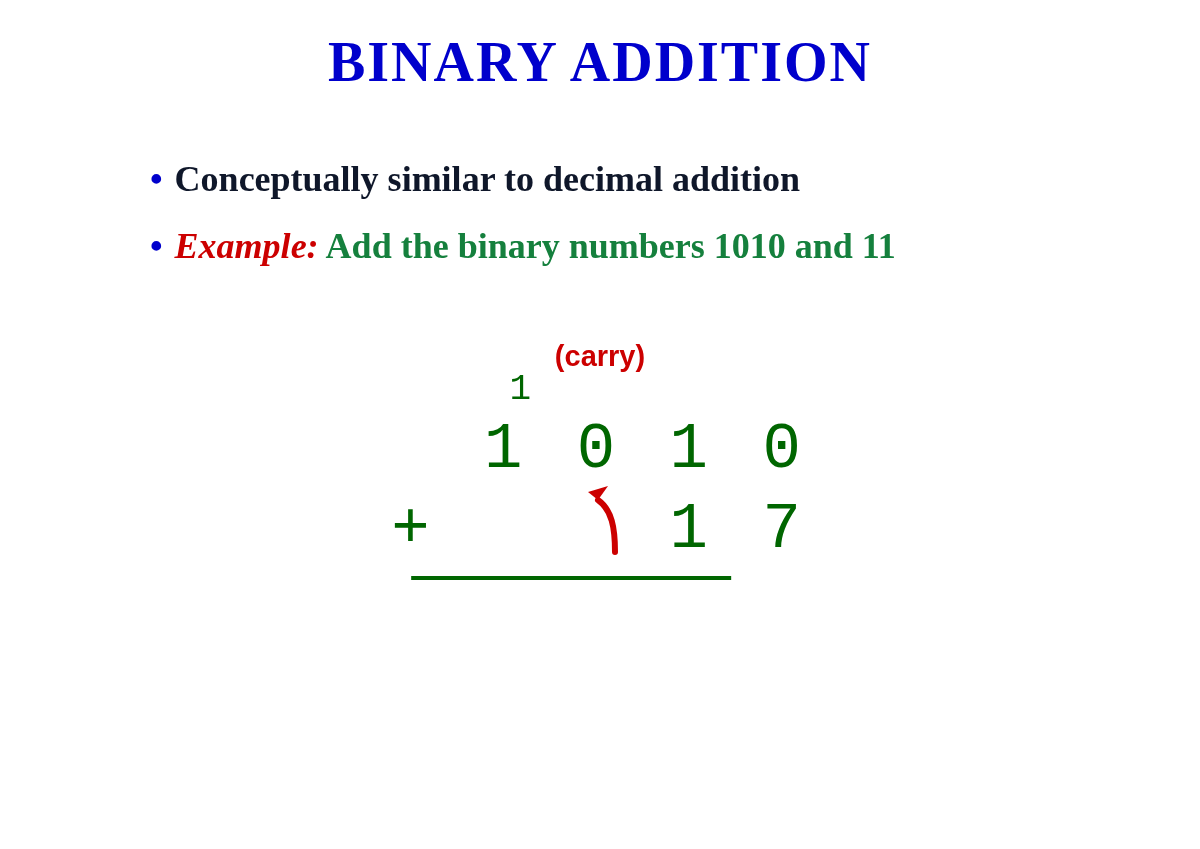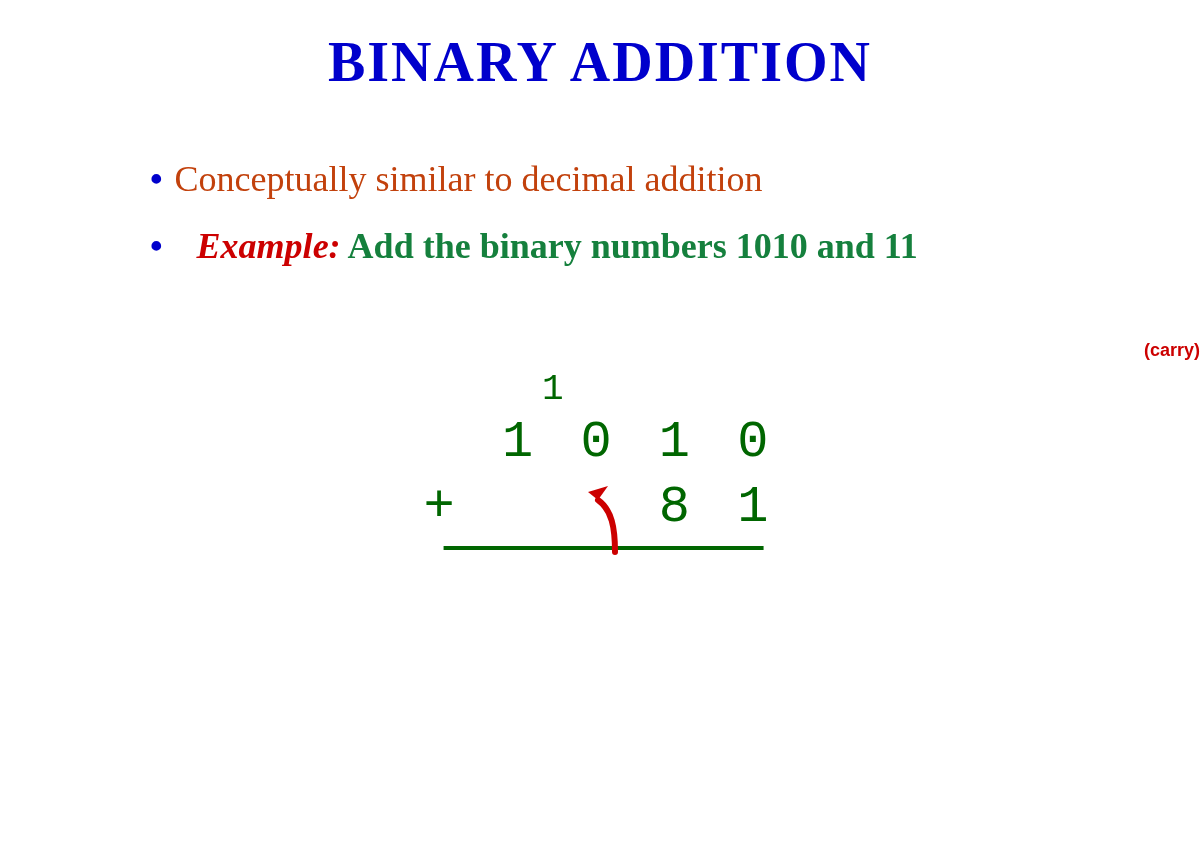--- a/index.html
+++ b/index.html
@@ -40,63 +40,62 @@
     font-size: 36px;
     line-height: 1.35;
   }
   .bullet-dot {
     color: #0000cc;
     font-size: 36px;
     margin-right: 12px;
     font-weight: bold;
   }
   .bullet1-text {
-    color: #c2410c;
-    font-weight: normal;
+    color: #0f172a;
+    font-weight: bold;
   }
   .bullet2-label {
     color: #cc0000;
     font-weight: bold;
     font-style: italic;
-    margin-left: 22px;
   }
   .bullet2-rest {
     color: #15803d;
     font-weight: bold;
   }
 
   
   .work {
     position: absolute;
     top: 340px;
     left: 0;
     width: 1200px;
   }
   .carry-label {
     position: absolute;
     left: 0;
     width: 1200px;
-    text-align: right;
+    text-align: center;
     top: 0;
     font-family: Verdana, Geneva, sans-serif;
     font-weight: bold;
-    font-size: 18px;
+    font-size: 29px;
     color: #cc0000;
   }
   .digits {
     position: absolute;
     top: 30px;
     left: 50%;
     transform: translateX(-50%);
     font-family: "Courier New", Courier, monospace;
     color: #006600;
   }
   .digit-row {
     white-space: pre;
-    font-size: 52px;
+    font-size: 64px;
     line-height: 1.25;
     letter-spacing: 8px;
     text-align: center;
   }
   .carry-row {
     font-size: 36px;
     line-height: 1.1;
     letter-spacing: 8px;
     white-space: pre;
     text-align: left;
@@ -136,21 +135,21 @@
 
   </div>
 
   <div class="work">
 
     <div class="carry-label">(carry)</div>
 
     <div class="digits">
       <div class="carry-row">    1    </div>
       <div class="digit-row">  1 0 1 0</div>
-      <div class="digit-row">+     8 1</div>
+      <div class="digit-row">+     1 7</div>
       <hr class="hr-line">
     </div>
 
     <svg class="carry-arrow" width="90" height="90" viewBox="0 0 90 90" style="left:560px; top:140px;">
       <path d="M55 72 C55 48, 52 30, 38 20" fill="none" stroke="#cc0000" stroke-width="6" stroke-linecap="round"></path>
       <polygon points="38,20 28,12 48,6" fill="#cc0000"></polygon>
     </svg>
 
   </div>
 

